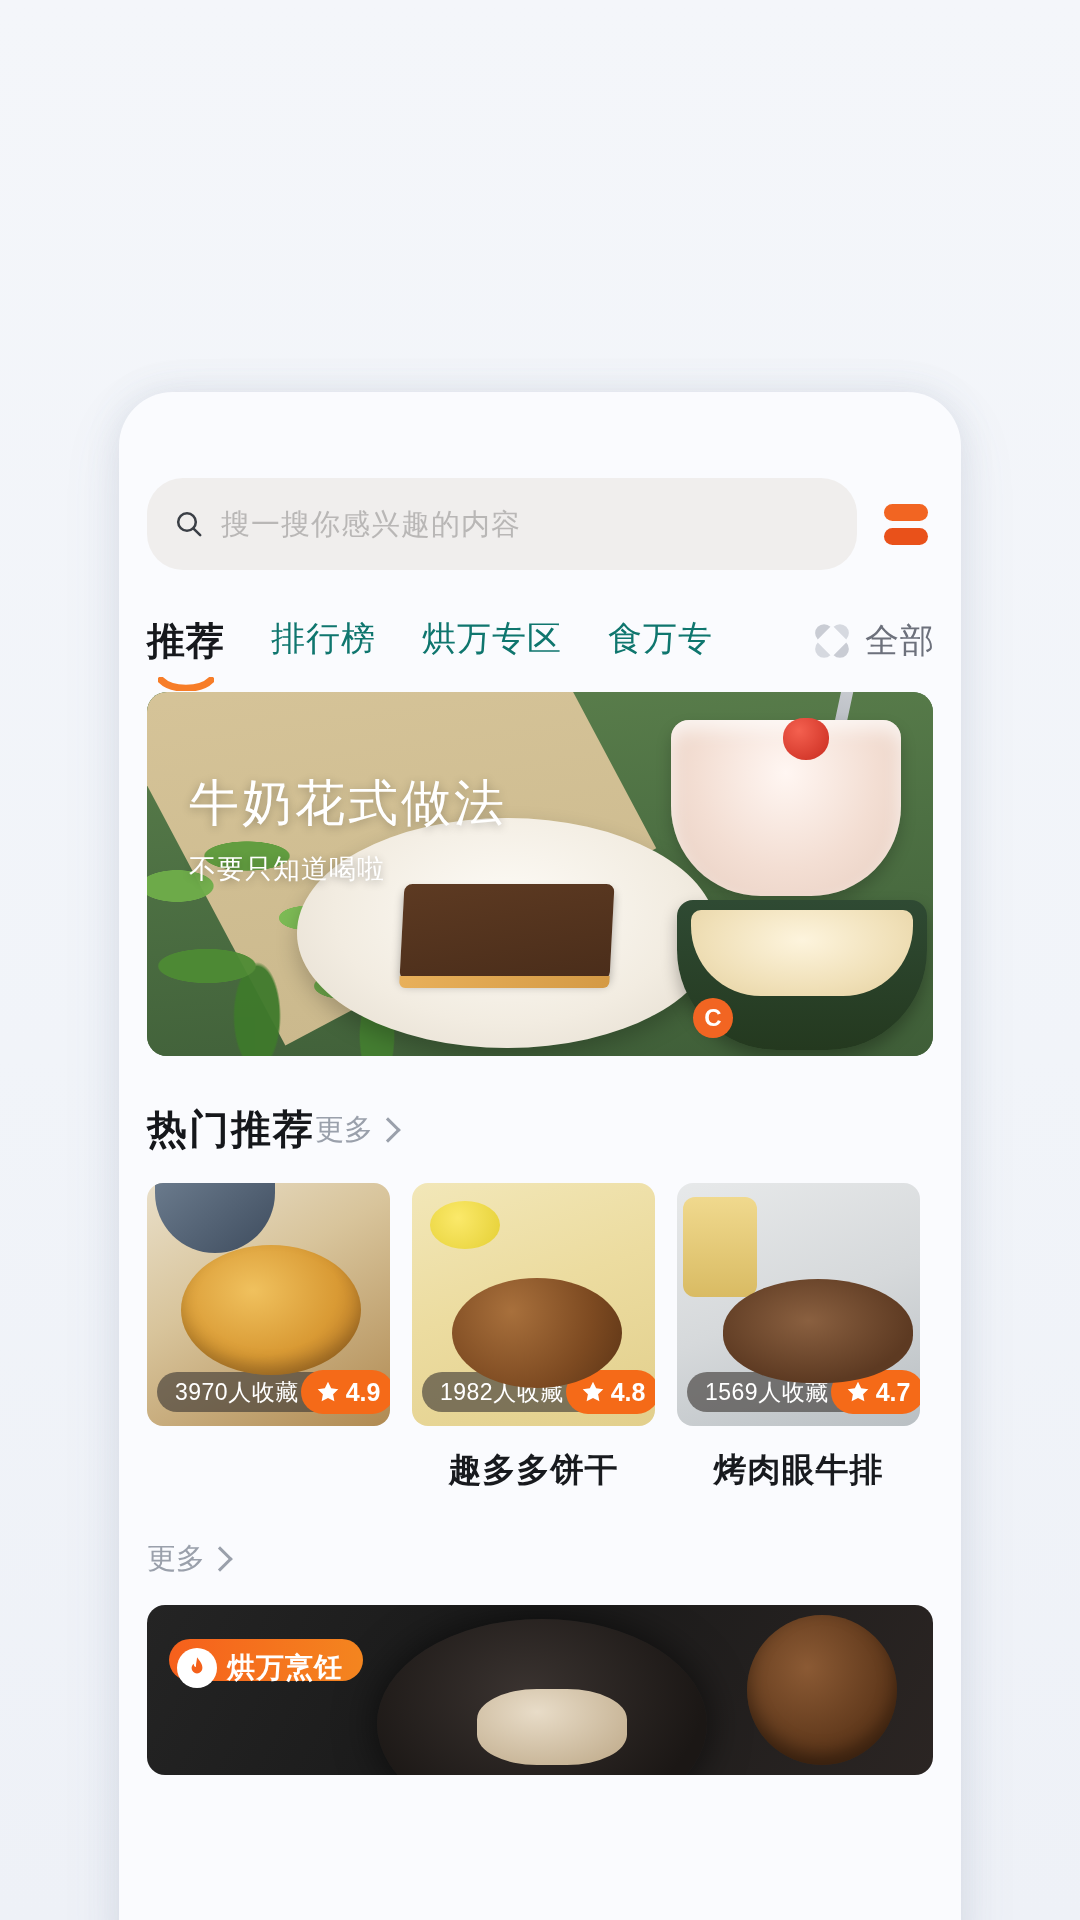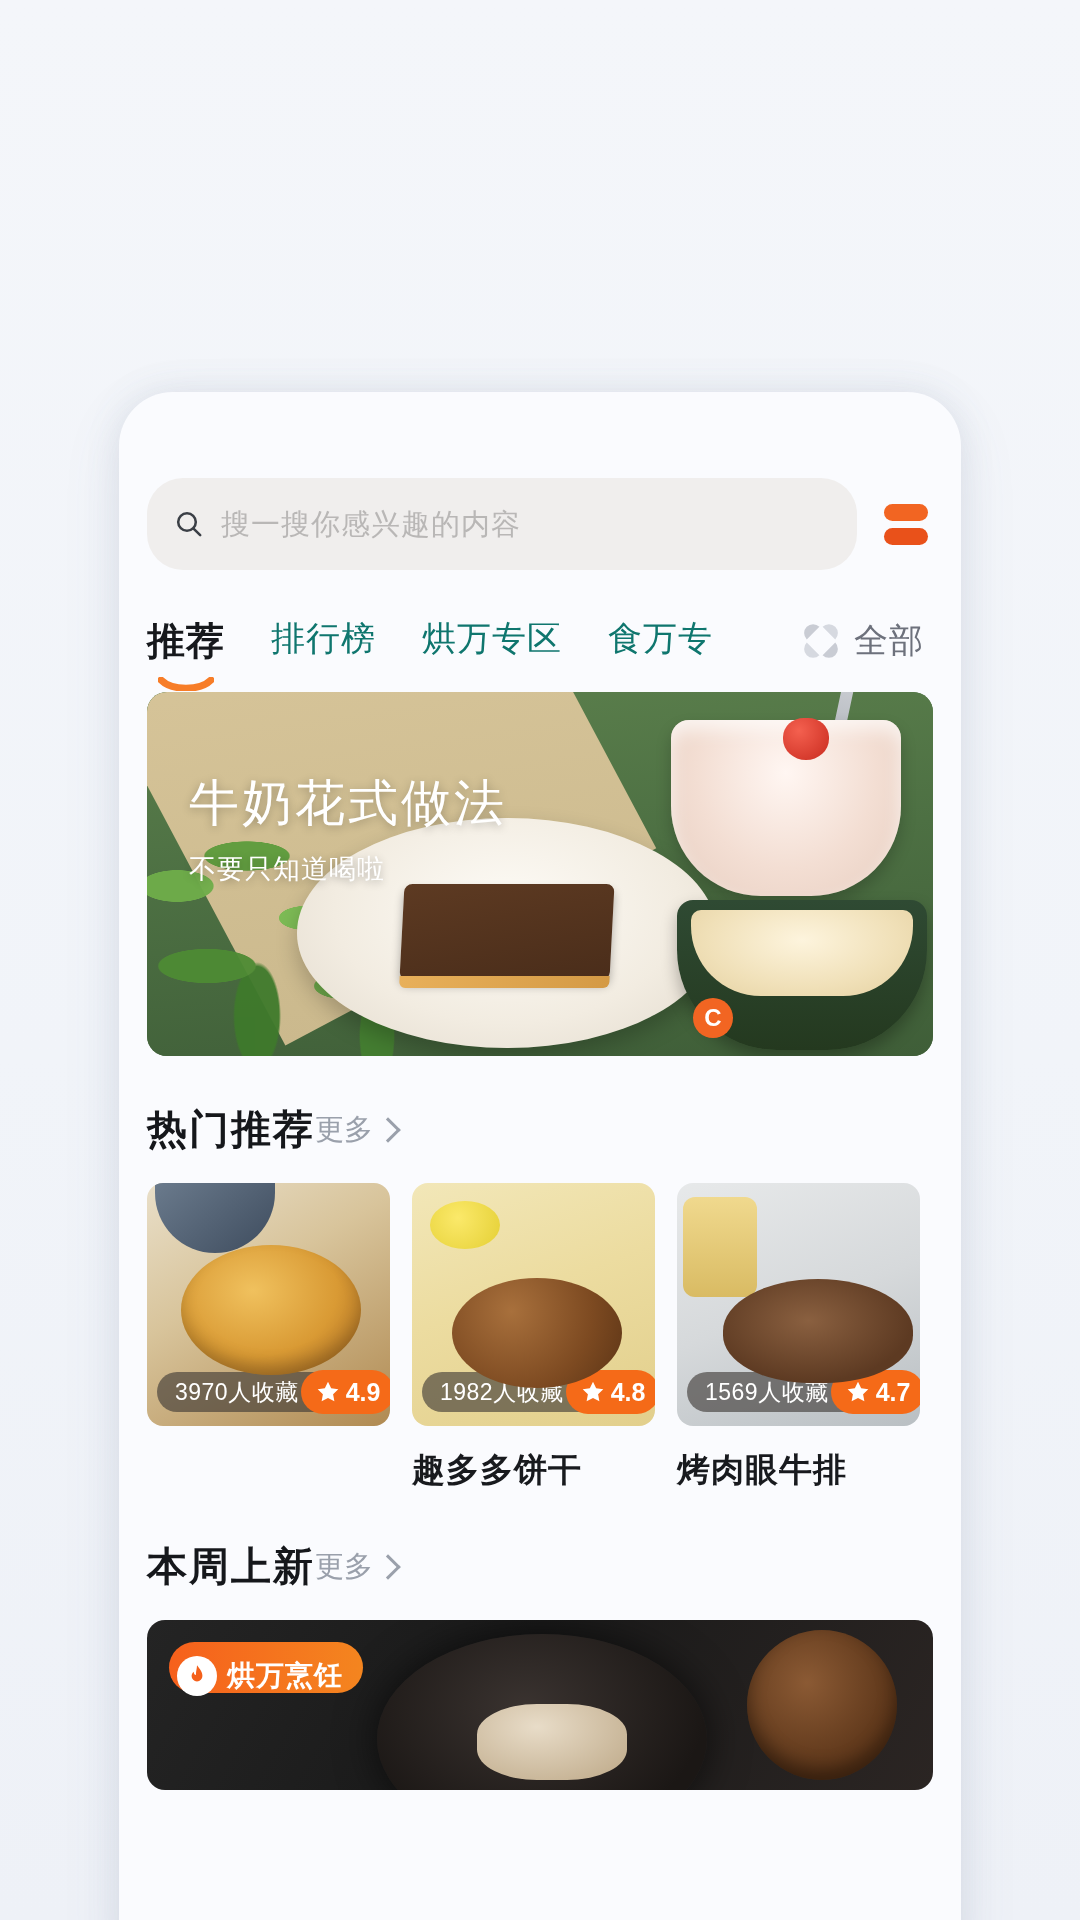--- a/index.html
+++ b/index.html
@@ -116,21 +116,21 @@
   }
   .tab-underline {
     position: absolute;
     left: 50%;
     transform: translateX(-50%);
     bottom: -24px;
     width: 56px; height: 14px;
   }
   .all-btn {
     position: absolute;
-    right: 11px; top: 40px;
+    right: 0; top: 40px;
     height: 62px;
     display: flex; align-items: center;
     gap: 14px;
     padding: 0 26px 0 22px;
     background: linear-gradient(90deg, rgba(250,251,254,0) 0%, #fafbfe 14%, #fafbfe 100%);
   }
   .grid-icon { width: 38px; height: 38px; display:block; }
   .all-label { font-size: 34px; color: #6d717c; letter-spacing: 1px; }
 
   
@@ -251,20 +251,21 @@
   .section-title {
     font-size: 40px; font-weight: 700; color: #15171b; letter-spacing: 2px;
   }
   .more-link { display:flex; align-items:center; gap: 6px; }
   .more-text { font-size: 29px; color: #9aa0ab; }
   .chev { width: 18px; height: 18px; border-right: 3px solid #9aa0ab; border-top: 3px solid #9aa0ab; transform: rotate(45deg); }
 
   .cards {
     display: flex; gap: 22px;
     padding: 26px 0 0 28px;
+    text-align: center;
   }
   .card { width: 243px; flex: 0 0 auto; }
   .card-img {
     position: relative;
     width: 243px; height: 243px;
     border-radius: 16px;
     overflow: hidden;
   }
   .img-a { background: linear-gradient(150deg,#e9dfc9 0%, #d8c49b 40%, #b08a52 100%); }
   .img-b { background: linear-gradient(160deg,#f2e7b8 0%, #ecdca0 45%, #e2cf8c 100%); }
@@ -349,22 +350,22 @@
     width: 150px; height: 76px; border-radius: 40%;
     background: radial-gradient(ellipse at 40% 30%, #e8dcc8, #bda887);
   }
   .wide-card .cup {
     position:absolute; right: 36px; top: 10px;
     width: 150px; height: 150px; border-radius: 50%;
     background: radial-gradient(circle at 40% 35%, #8b5a34 0%, #5a3418 70%);
     box-shadow: inset 0 -10px 18px rgba(0,0,0,.4);
   }
   .wide-badge {
-    position: absolute; left: 22px; top: 22px;
-    height: 51px;
+    position: absolute; left: 22px; top: 34px;
+    height: 42px;
     background: linear-gradient(90deg,#f6601c,#f4851f);
     border-radius: 27px;
     display:flex; align-items:center; gap: 10px;
     padding: 16px 20px 0 8px;
   }
   .wide-badge .flame-wrap {
     width: 40px; height: 40px; border-radius: 50%;
     background: #fff;
     display:flex; align-items:center; justify-content:center;
   }
@@ -489,21 +490,20 @@
                 <span>4.7</span>
               </div>
             </div>
           </div>
           <div class="card-title">烤肉眼牛排</div>
         </div>
 
       </div>
 
       <div class="section-head">
-        <div class="section-title">本周上新</div>
         <div class="more-link">
           <span class="more-text">更多</span>
           <span class="chev"></span>
         </div>
       </div>
 
       <div class="wide-card">
         <div class="skillet"></div>
         <div class="meat"></div>
         <div class="cup"></div>

